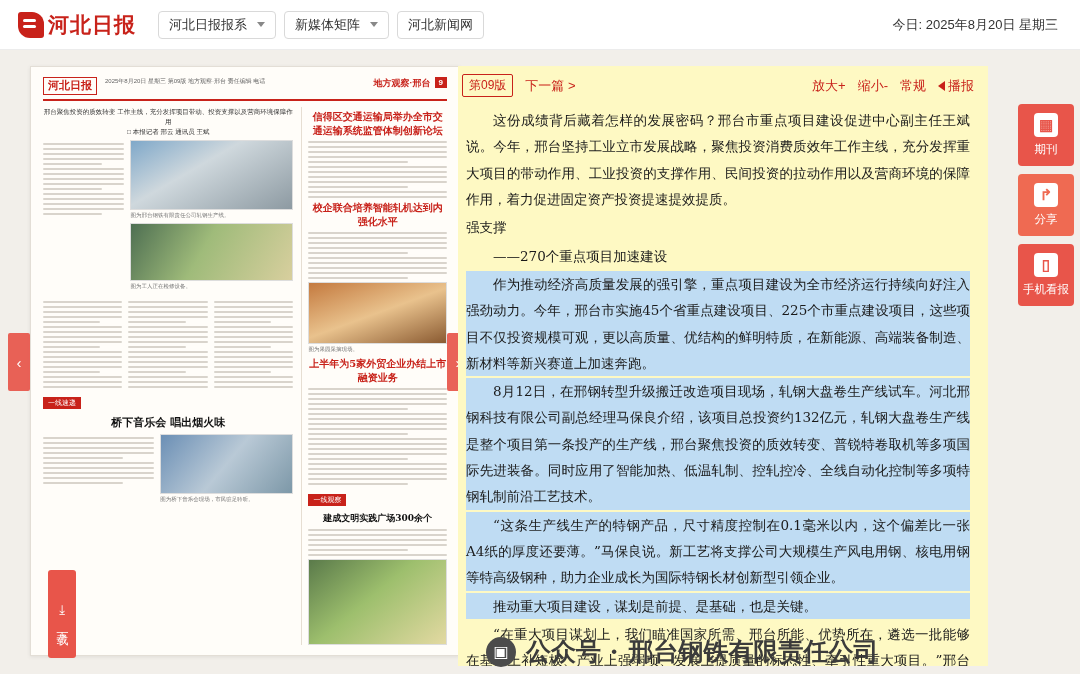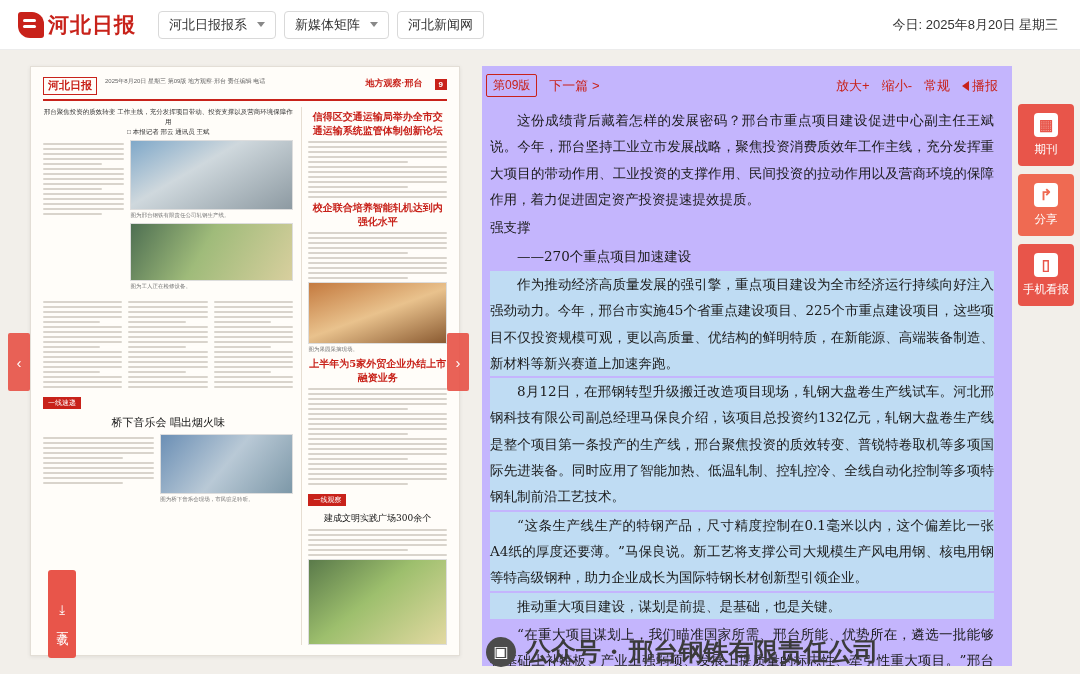--- a/index.html
+++ b/index.html
@@ -81,41 +81,41 @@
   
   .np { position:absolute; inset:0; padding:10px 12px; background:#fffdf9; }
   .np-head { display:flex; align-items:flex-start; gap:8px; border-bottom:2px solid #c8221a; padding-bottom:4px; }
   .np-logo {
     font-family:"DejaVu Serif", serif; color:#c8221a; font-weight:bold;
     font-size:11px; border:1px solid #c8221a; padding:2px 4px; line-height:1.1;
   }
   .np-meta { font-size:6px; color:#666; line-height:1.5; }
   .np-tag {
     margin-left:auto; font-size:9px; color:#c8221a; font-weight:bold;
-    display:flex; align-items:flex-end; gap:12px;
+    display:flex; align-items:flex-start; gap:4px;
   }
   .np-tag .box { background:#c8221a; color:#fff; padding:1px 4px; font-size:8px;}
   .np-body { display:flex; gap:8px; margin-top:6px; }
   .np-col { flex:1; }
   .np-left { width:62%; }
   .np-right { width:36%; border-left:1px solid #e6ded2; padding-left:6px;}
   .np-kicker { font-size:6.5px; color:#333; line-height:1.5; text-align:center;}
   .np-h1 {
     font-family:"DejaVu Serif", serif;
     font-size:15px; font-weight:bold; color:#111; text-align:center;
     margin:4px 0 6px; letter-spacing:.5px;
   }
   .np-h2 {
     font-family:"DejaVu Serif", serif;
     font-size:10px; font-weight:bold; color:#c8221a; text-align:center; margin:3px 0;
     line-height:1.4;
   }
   .np-h3 {
     font-family:"DejaVu Serif", serif;
-    font-size:11px; font-weight:normal; color:#111; text-align:center; margin:4px 0;
+    font-size:11px; font-weight:bold; color:#111; text-align:center; margin:4px 0;
   }
   .lines { margin-top:3px; }
   .lines i {
     display:block; height:2px; background:#d9d4cc; margin-bottom:3px; border-radius:1px;
   }
   .lines i:nth-child(5n) { width:72%; }
   .photo { border:1px solid #ddd; position:relative; overflow:hidden; }
   .ph1 { height:70px; background:linear-gradient(150deg,#7fa8c9,#cfd8dd 40%,#8d9aa2); }
   .ph2 { height:58px; background:linear-gradient(120deg,#4e6f52,#9fbb7a 45%,#d8cf9e); }
   .ph3 { height:62px; background:linear-gradient(160deg,#c47a3f,#e9c28d 50%,#8a5a31); }
@@ -141,23 +141,23 @@
     width:28px; height:88px; background:#e8554a; color:#fff;
     border-radius:3px; display:flex; flex-direction:column;
     align-items:center; justify-content:center; gap:4px;
     font-size:12px; cursor:pointer;
   }
   .side-dl .g { font-size:13px; }
   .side-dl .t { writing-mode:vertical-rl; font-size:12px; letter-spacing:2px; }
 
   
   .article {
-    position:absolute; left:482px; top:16px;
+    position:absolute; left:458px; top:16px;
     width:530px; height:600px;
-    background:#c4b5fd;
+    background:#fef9c3;
     padding:0 10px 0 0;
     overflow:hidden;
   }
   .art-top {
     display:flex; align-items:center; gap:12px;
     padding:8px 4px 6px 4px;
   }
   .badge-ver {
     border:1px solid #c8221a; color:#c8221a; font-size:12px;
     padding:2px 6px; border-radius:2px; cursor:pointer;

